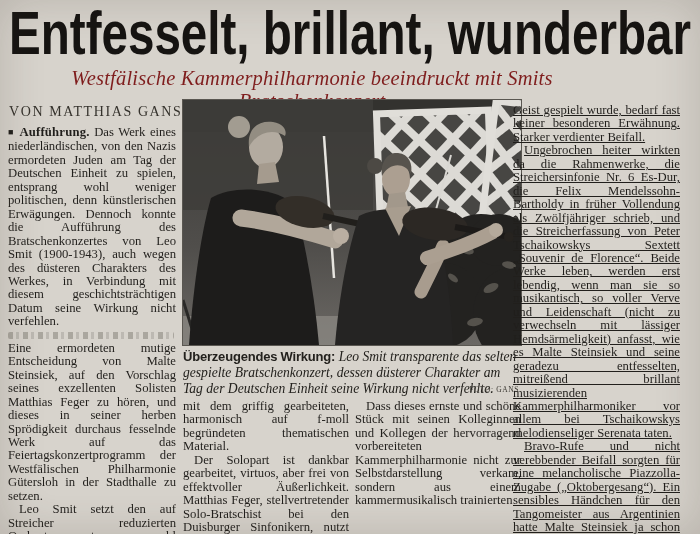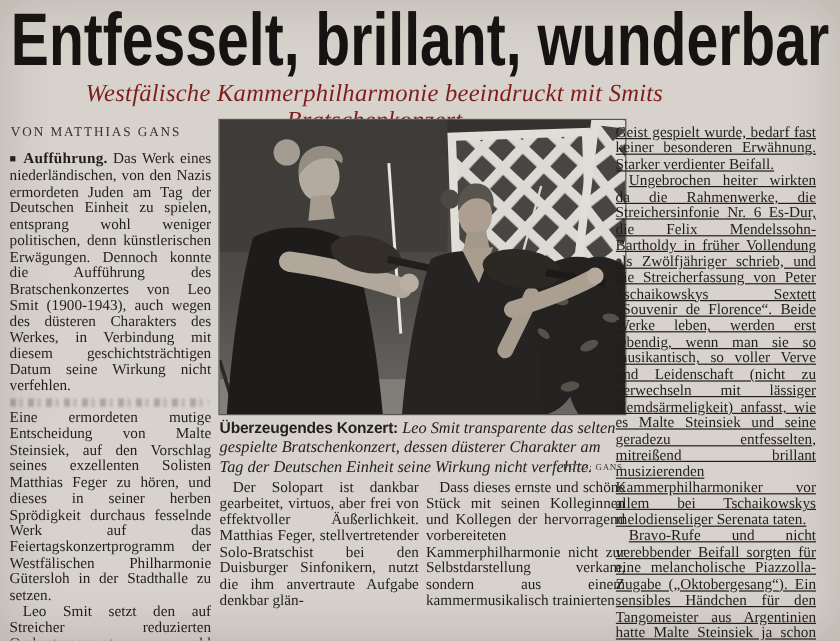--- a/index.html
+++ b/index.html
@@ -10,21 +10,21 @@
   }
   .page::after{content:"";position:absolute;inset:0;pointer-events:none;
     box-shadow:inset 0 0 46px rgba(58,52,42,.20);}
   .headline-svg{position:absolute;left:0;top:1px;}
   .subhead{
     position:absolute;left:0;top:67px;width:624px;text-align:center;
     font-style:italic;font-size:20.5px;letter-spacing:.2px;color:#7f1d1d;
   }
   .byline{
     position:absolute;left:9px;top:104px;
-    font-size:11px;letter-spacing:1.6px;color:#35322c;
+    font-size:14px;letter-spacing:1.6px;color:#35322c;
   }
   .col{
     position:absolute;text-align:justify;
     font-size:12.7px;line-height:13.45px;overflow:hidden;
     hyphens:auto;-webkit-hyphens:auto;overflow-wrap:break-word;
   }
   .col p{margin:0;padding:0;}
   .col p.ind{text-indent:11px;}
   .col-left {left:8px;  top:126px;width:168px;height:408px;}
   .col-midl {left:183px;top:400px;width:166px;height:134px;}
@@ -151,26 +151,27 @@
           </g>
         <line x1="272" y1="127" x2="322" y2="136" stroke="#1c1a18" stroke-width="6"></line>
         <path d="M 244 158 C 270 150 295 140 310 132" stroke="#ab9f91" stroke-width="14" stroke-linecap="round" fill="none"></path>
         <circle cx="313" cy="130" r="7" fill="#b5aa9c"></circle>
         <circle cx="326" cy="137" r="5" fill="#26231f"></circle>
       </g>
     </svg>
   </div>
 
   <div class="caption">
-    <span class="lead">Überzeugendes Konzert:</span>
+    <span class="lead">Überzeugendes Wirkung:</span>
     <span>Leo Smit transparente das selten gespielte Bratschenkonzert, dessen düsterer Charakter am Tag der Deutschen Einheit seine Wirkung nicht verfehlte.</span>
     <span class="credit">FOTO: GANS</span>
   </div>
 
   <div class="col col-midl">
+    <p>mit dem griffig gearbeiteten, harmonisch auf f-moll begründeten thematischen Material.</p>
     <p class="ind">Der Solopart ist dankbar gearbeitet, virtuos, aber frei von effektvoller Äußerlichkeit. Matthias Feger, stellvertretender Solo-Bratschist bei den Duisburger Sinfonikern, nutzt die ihm anvertraute Aufgabe denkbar glän-</p>
   </div>
 
   <div class="col col-midr">
     <p class="ind">Dass dieses ernste und schöne Stück mit seinen Kolleginnen und Kollegen der hervorragend vorbereiteten Kammerphilharmonie nicht zur Selbstdarstellung verkam, sondern aus einem kammermusikalisch trainierten</p>
   </div>
 
   <div class="col col-right">
     <p>Geist gespielt wurde, bedarf fast keiner besonderen Erwähnung. Starker verdienter Beifall.</p>
     <p class="ind">Ungebrochen heiter wirkten da die Rahmenwerke, die Streichersinfonie Nr. 6 Es-Dur, die Felix Mendelssohn-Bartholdy in früher Vollendung als Zwölfjähriger schrieb, und die Streicherfassung von Peter Tschaikowskys Sextett „Souvenir de Florence“. Beide Werke leben, werden erst lebendig, wenn man sie so musikantisch, so voller Verve und Leidenschaft (nicht zu verwechseln mit lässiger Hemdsärmeligkeit) anfasst, wie es Malte Steinsiek und seine geradezu entfesselten, mitreißend brillant musizierenden Kammerphilharmoniker vor allem bei Tschaikowskys melodienseliger Serenata taten.</p>

